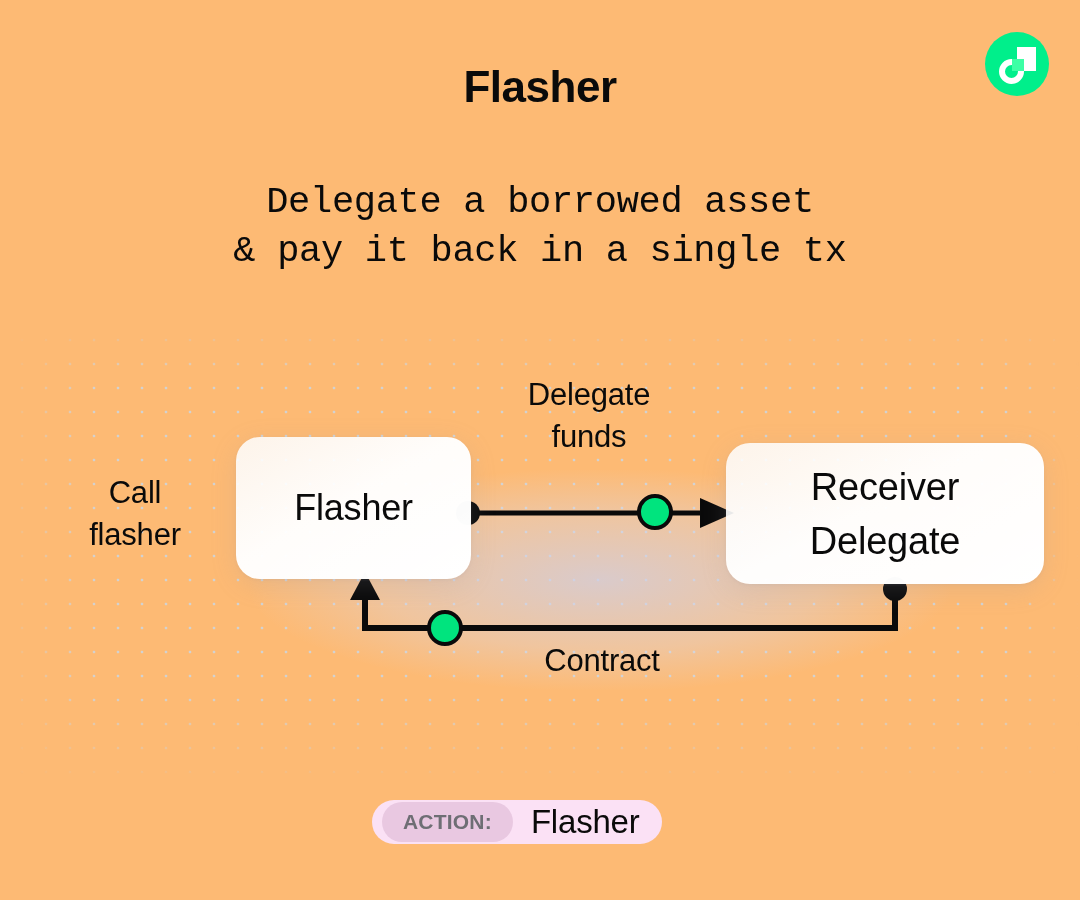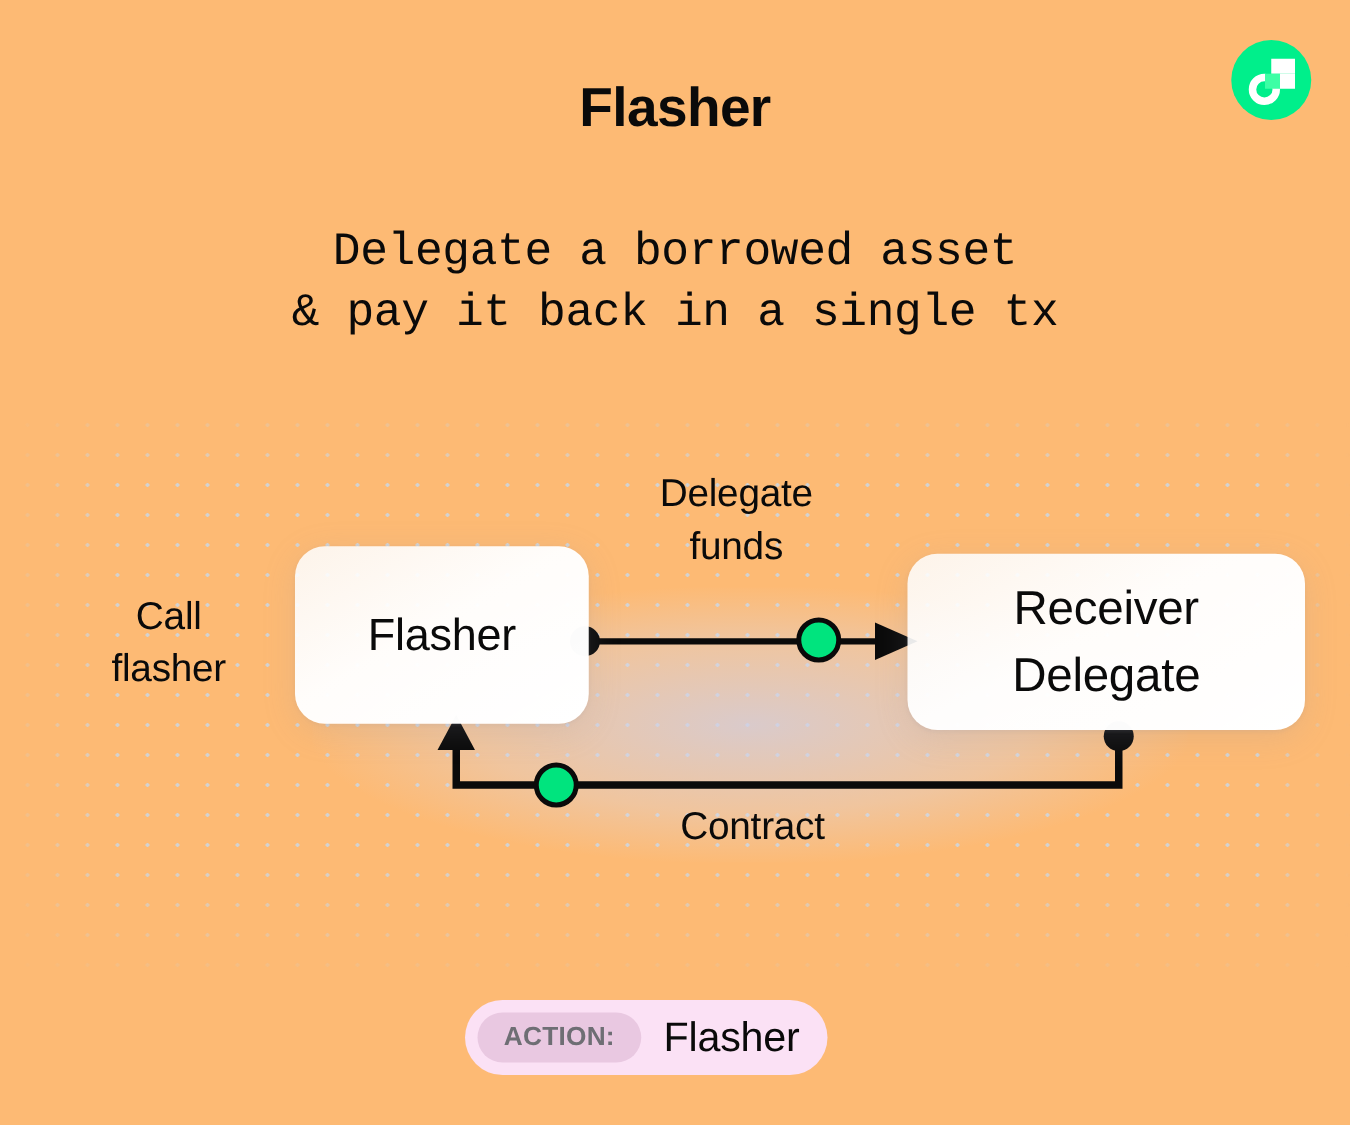--- a/index.html
+++ b/index.html
@@ -187,21 +187,21 @@
     width: 1080px;
     height: 900px;
     pointer-events: none;
   }
 
   
   .action-badge {
     position: absolute;
     left: 372px;
     top: 800px;
-    height: 60px;
+    height: 44px;
     border-radius: 30px;
     background: #fbe1f5;
     display: flex;
     align-items: center;
     padding: 0 22px 0 10px;
     box-sizing: border-box;
   }
   .action-chip {
     background: #e9c8e1;
     color: #6e6e74;

